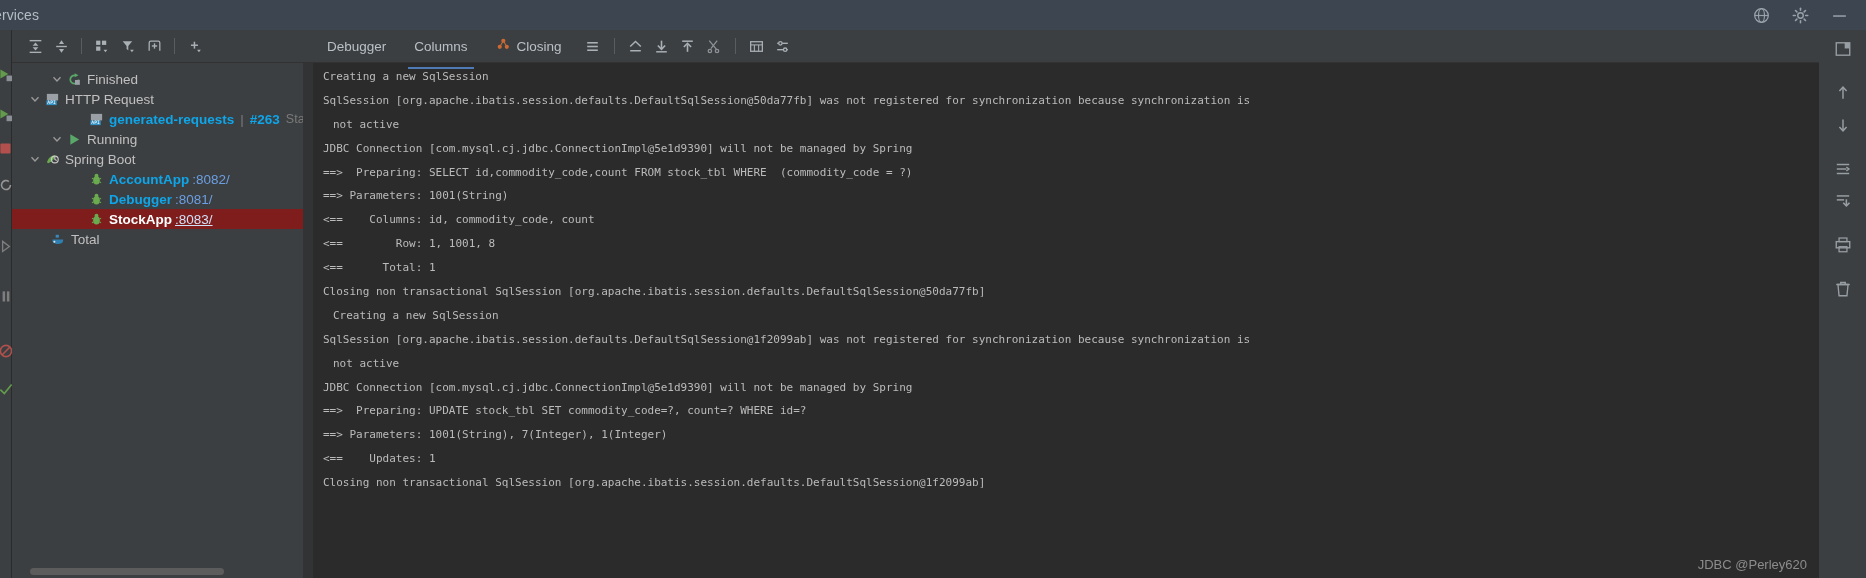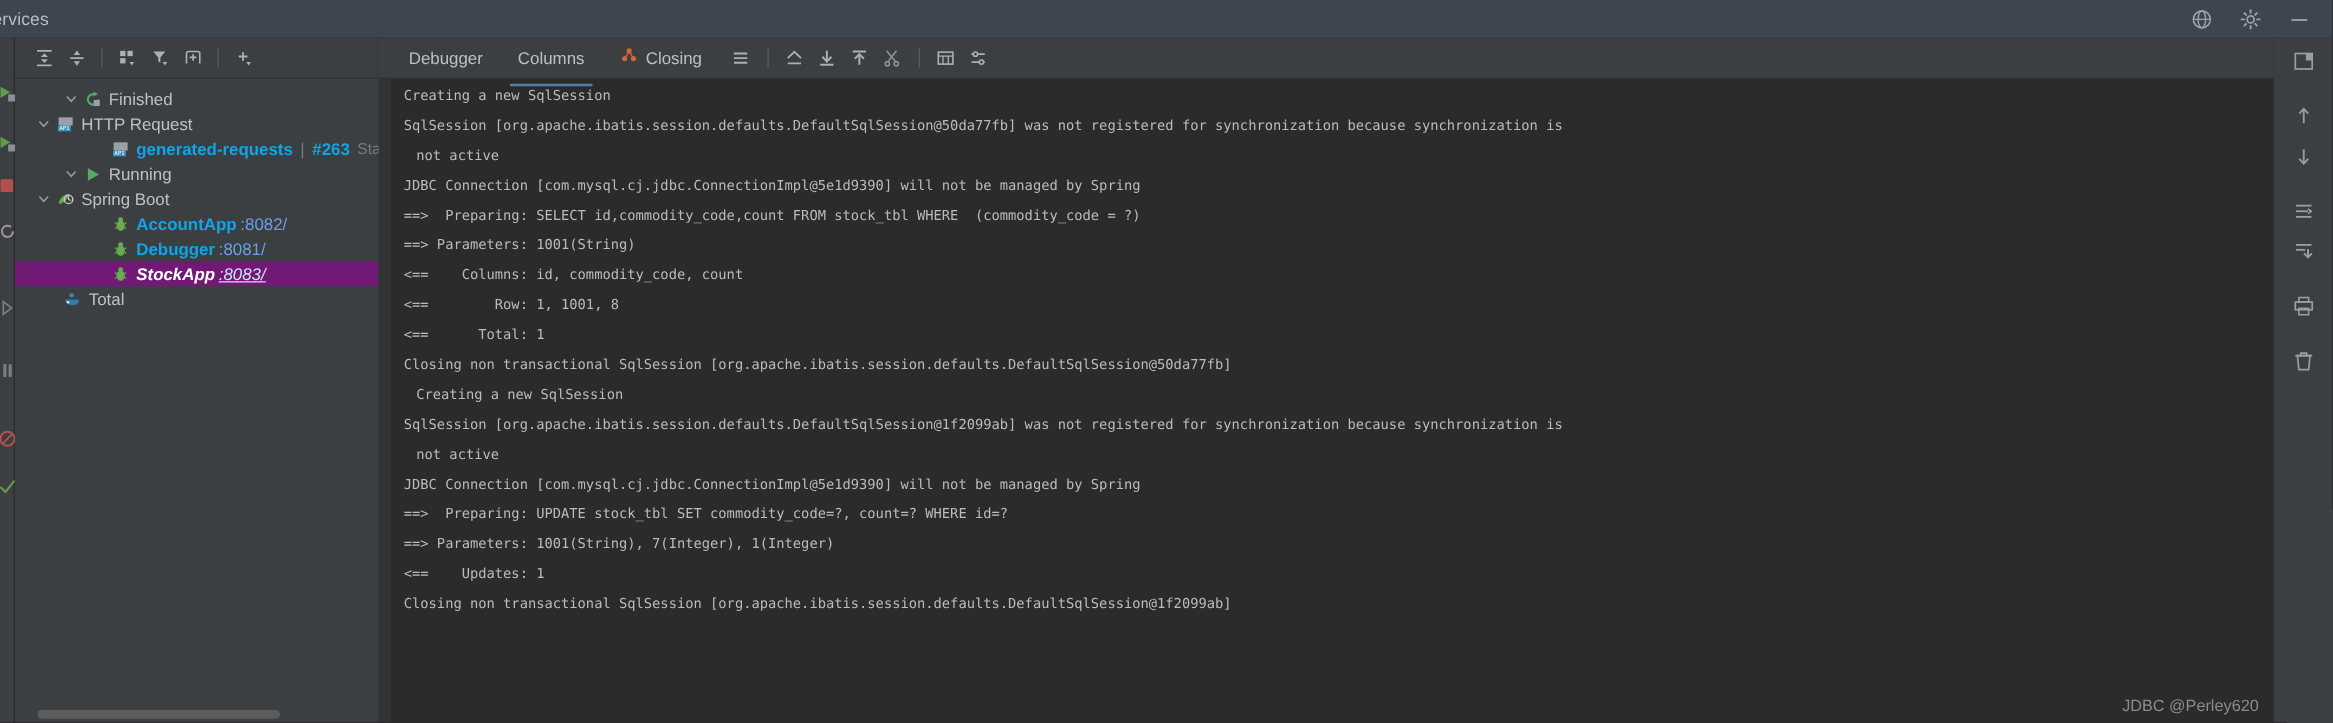--- a/index.html
+++ b/index.html
@@ -50,21 +50,21 @@
     border-bottom: 1px solid #323232;
   }
   .svc-btn { width: 26px; height: 26px; display: flex; align-items: center; justify-content: center; }
   .svc-sep { width: 1px; height: 16px; background: #5a5d5f; margin: 0 7px; }
   .tree { flex: 1; padding-top: 6px; overflow: hidden; position: relative; }
   .node {
     height: 20px; display: flex; align-items: center;
     font-size: 13.5px; color: #bbbbbb; white-space: nowrap;
     position: relative;
   }
-  .node.sel { background: #701a75; font-style: italic; }
+  .node.sel { background: #7f1d1d; }
   .chev { width: 14px; height: 14px; margin-right: 2px; flex: none; display:flex;align-items:center;justify-content:center;}
   .nicon { width: 16px; height: 16px; margin-right: 5px; flex: none; display:flex;align-items:center;justify-content:center;}
   .nlabel { color: #c0c0c0; }
   .nlabel.bold { font-weight: bold; color: #0ea5e9; }
   .port { color: #6c9ee3; margin-left: 3px; }
   .node.sel .port { color: #cfe0f7; text-decoration: underline; }
   .node.sel .nlabel { color: #ffffff; }
   .dim { color: #7a7a7a; font-weight: normal; margin-left: 6px; font-size: 12.5px;}
   .sepbar { color:#7a7a7a; margin:0 6px; font-weight: normal;}
   .svc-scroll {

